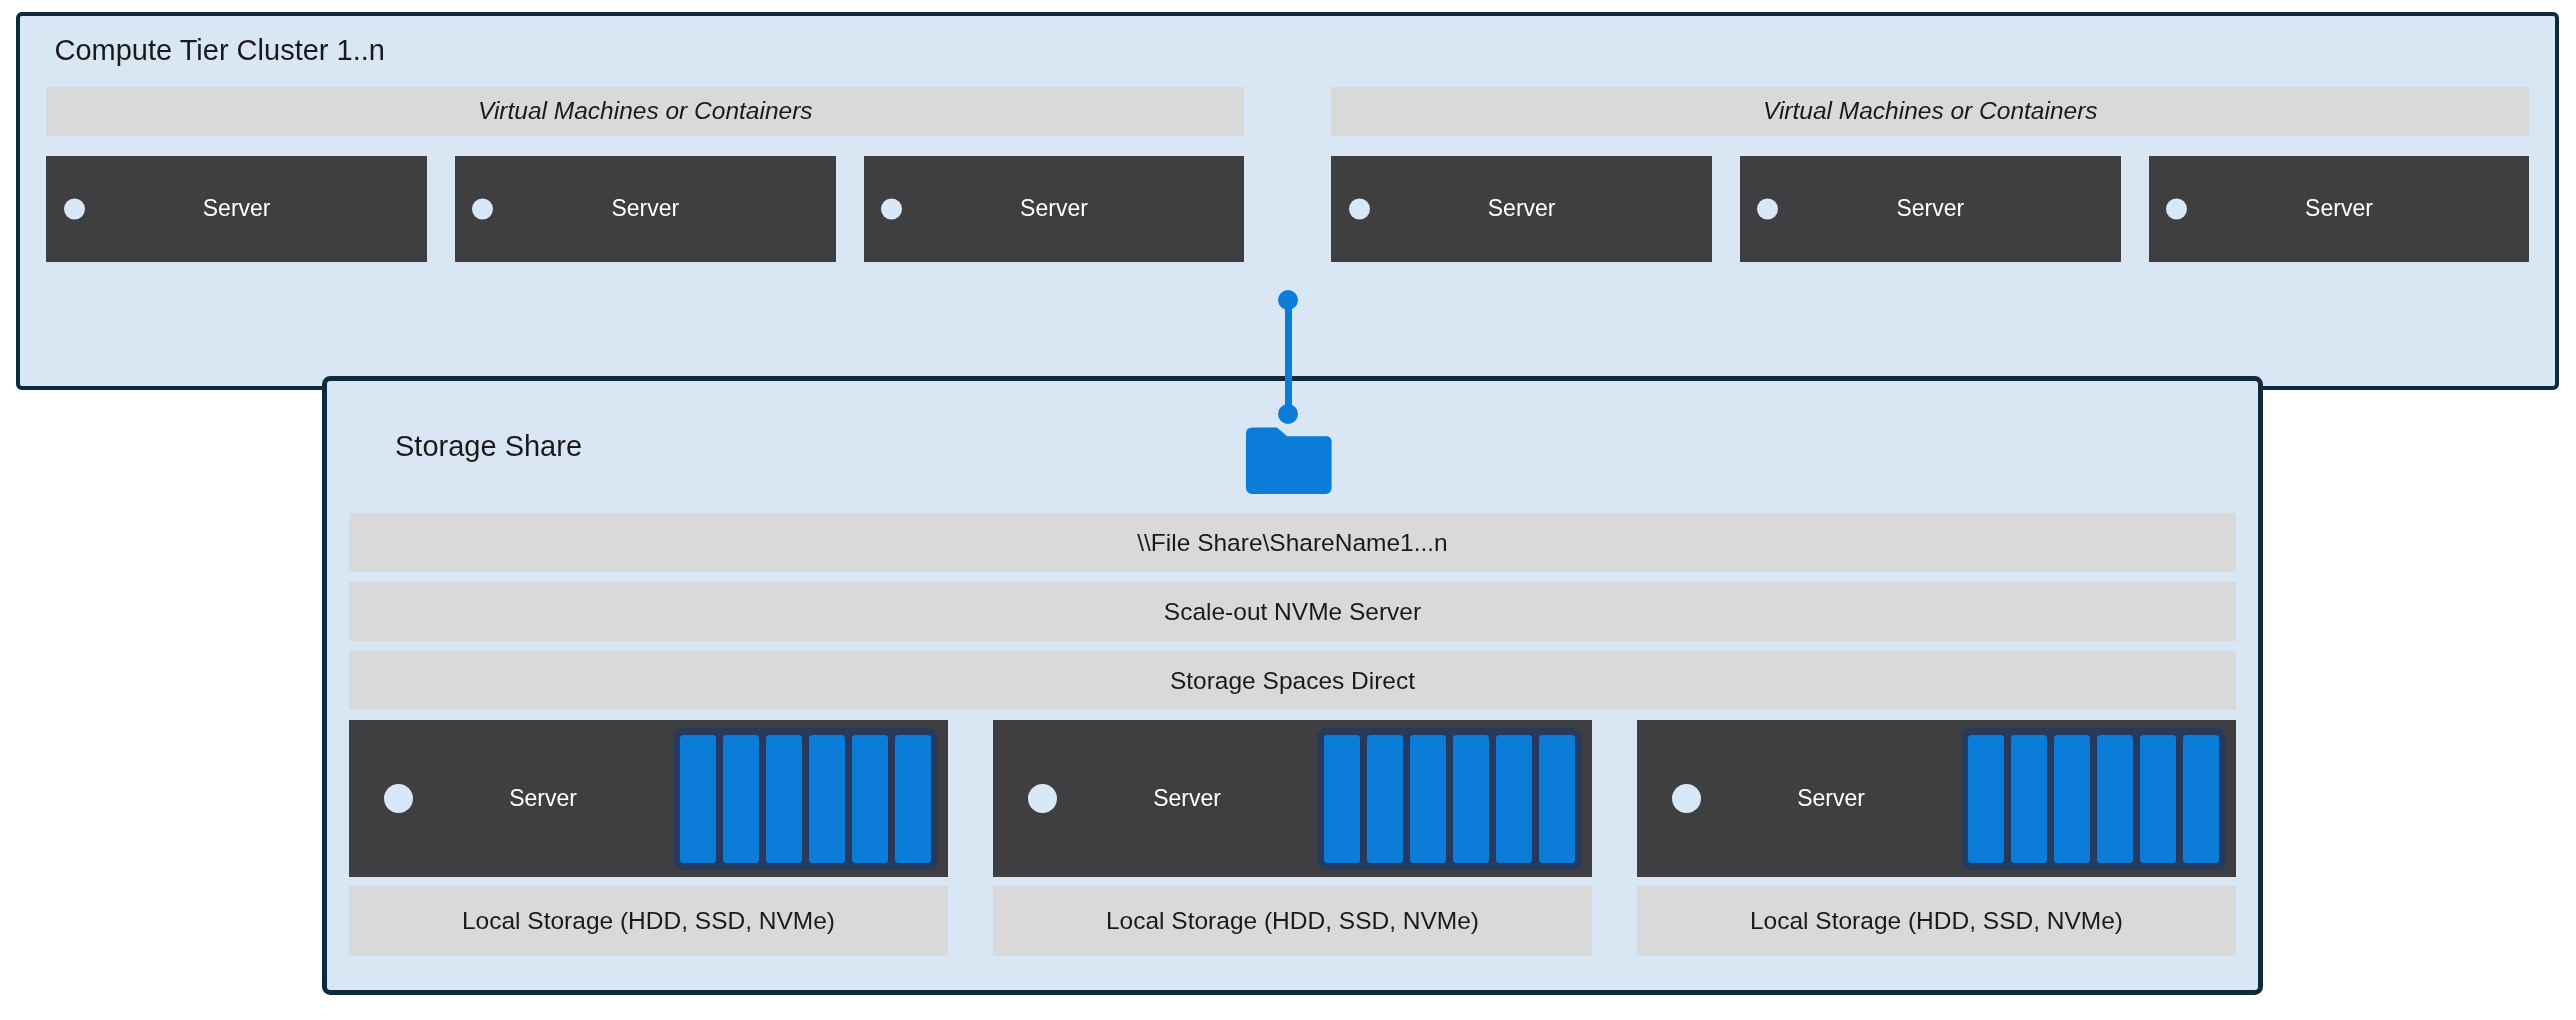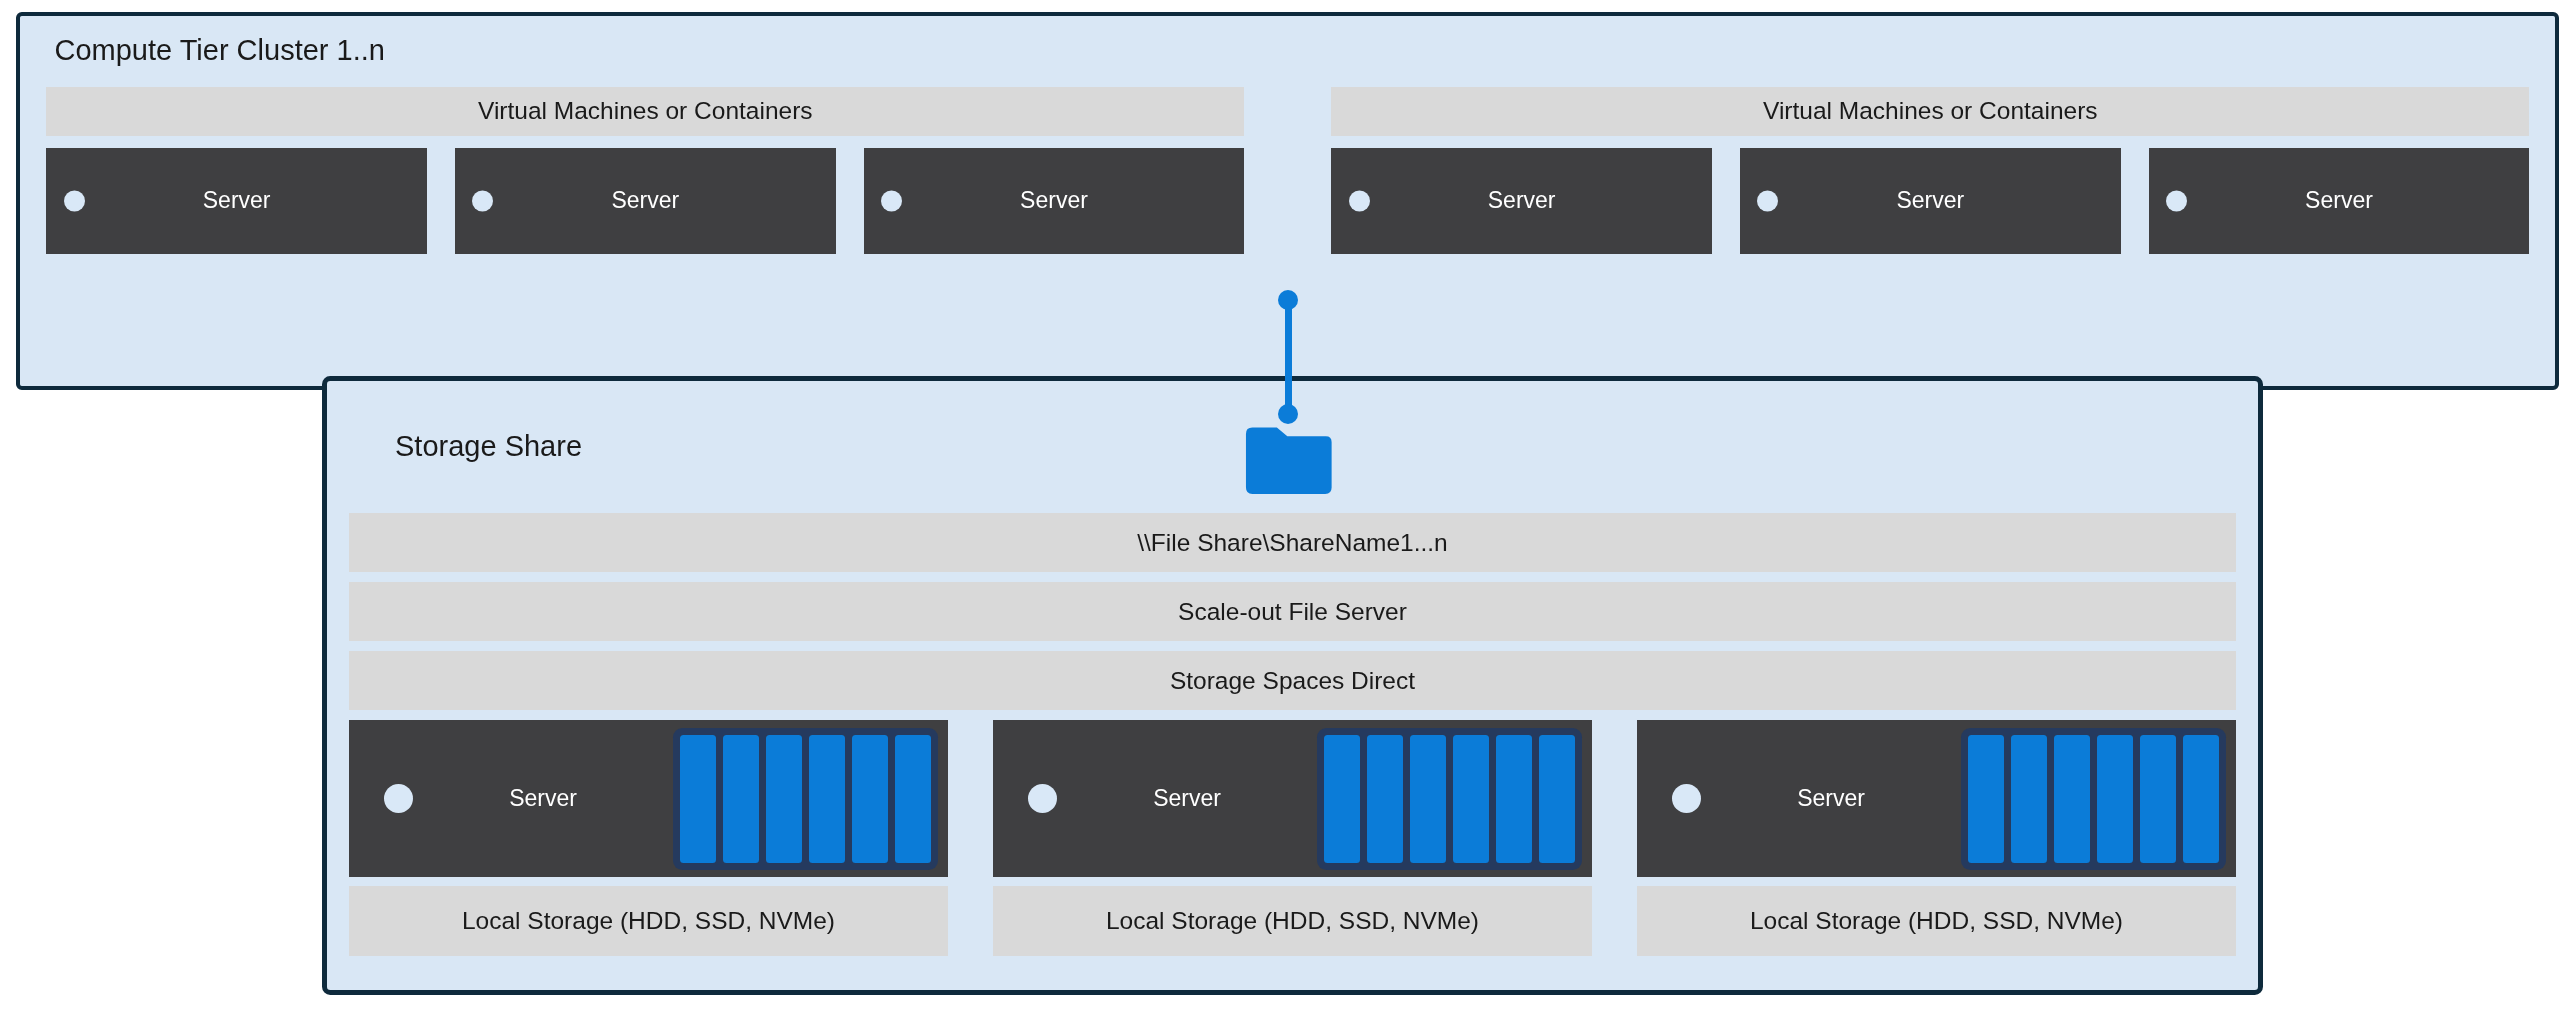--- a/index.html
+++ b/index.html
@@ -42,21 +42,21 @@
     white-space: nowrap;
   }
   .clusters-row { display: flex; gap: 87px; margin-top: 18.7px; }
   .cluster { flex: 1; min-width: 0; }
   .bar {
     background: var(--bar-gray);
     display: flex; align-items: center; justify-content: center;
     font-size: 24.5px;
     white-space: nowrap;
   }
-  .vm-bar { height: 49px; margin-bottom: 12px; }
+  .vm-bar { height: 49px; margin-bottom: 20px; font-style: italic; }
   .servers-row { display: flex; gap: 28px; height: 106px; margin-bottom: 7.6px; }
   .server-box {
     flex: 1; min-width: 0;
     background: var(--server-dark);
     position: relative;
     display: flex; align-items: center; justify-content: center;
     color: var(--text-light);
     font-size: 23px;
   }
   .server-box .led {
@@ -178,21 +178,21 @@
   <div class="folder-wrap">
     <svg width="97" height="74" viewBox="0 0 166 127" xmlns="http://www.w3.org/2000/svg">
       <path d="M10,24 Q10,13 21,13 L63,13 L81,28 L147,28 Q157,28 157,38 L157,116 Q157,127 146,127 L21,127 Q10,127 10,116 Z" fill="var(--accent-blue)"></path>
     </svg>
   </div>
 
   <div class="storage-panel">
     <div class="storage-title">Storage Share</div>
 
     <div class="bar storage-bar">\\File Share\ShareName1...n</div>
-    <div class="bar storage-bar">Scale-out File Server</div>
+    <div class="bar storage-bar">Scale-out NVMe Server</div>
     <div class="bar storage-bar">Storage Spaces Direct</div>
 
     <div class="storage-servers-row">
       <div class="storage-server-box">
         <span class="led2"></span>
         <span class="storage-server-label">Server</span>
         <span class="disk-array">
             <span class="disk"></span>
             <span class="disk"></span>
             <span class="disk"></span>

